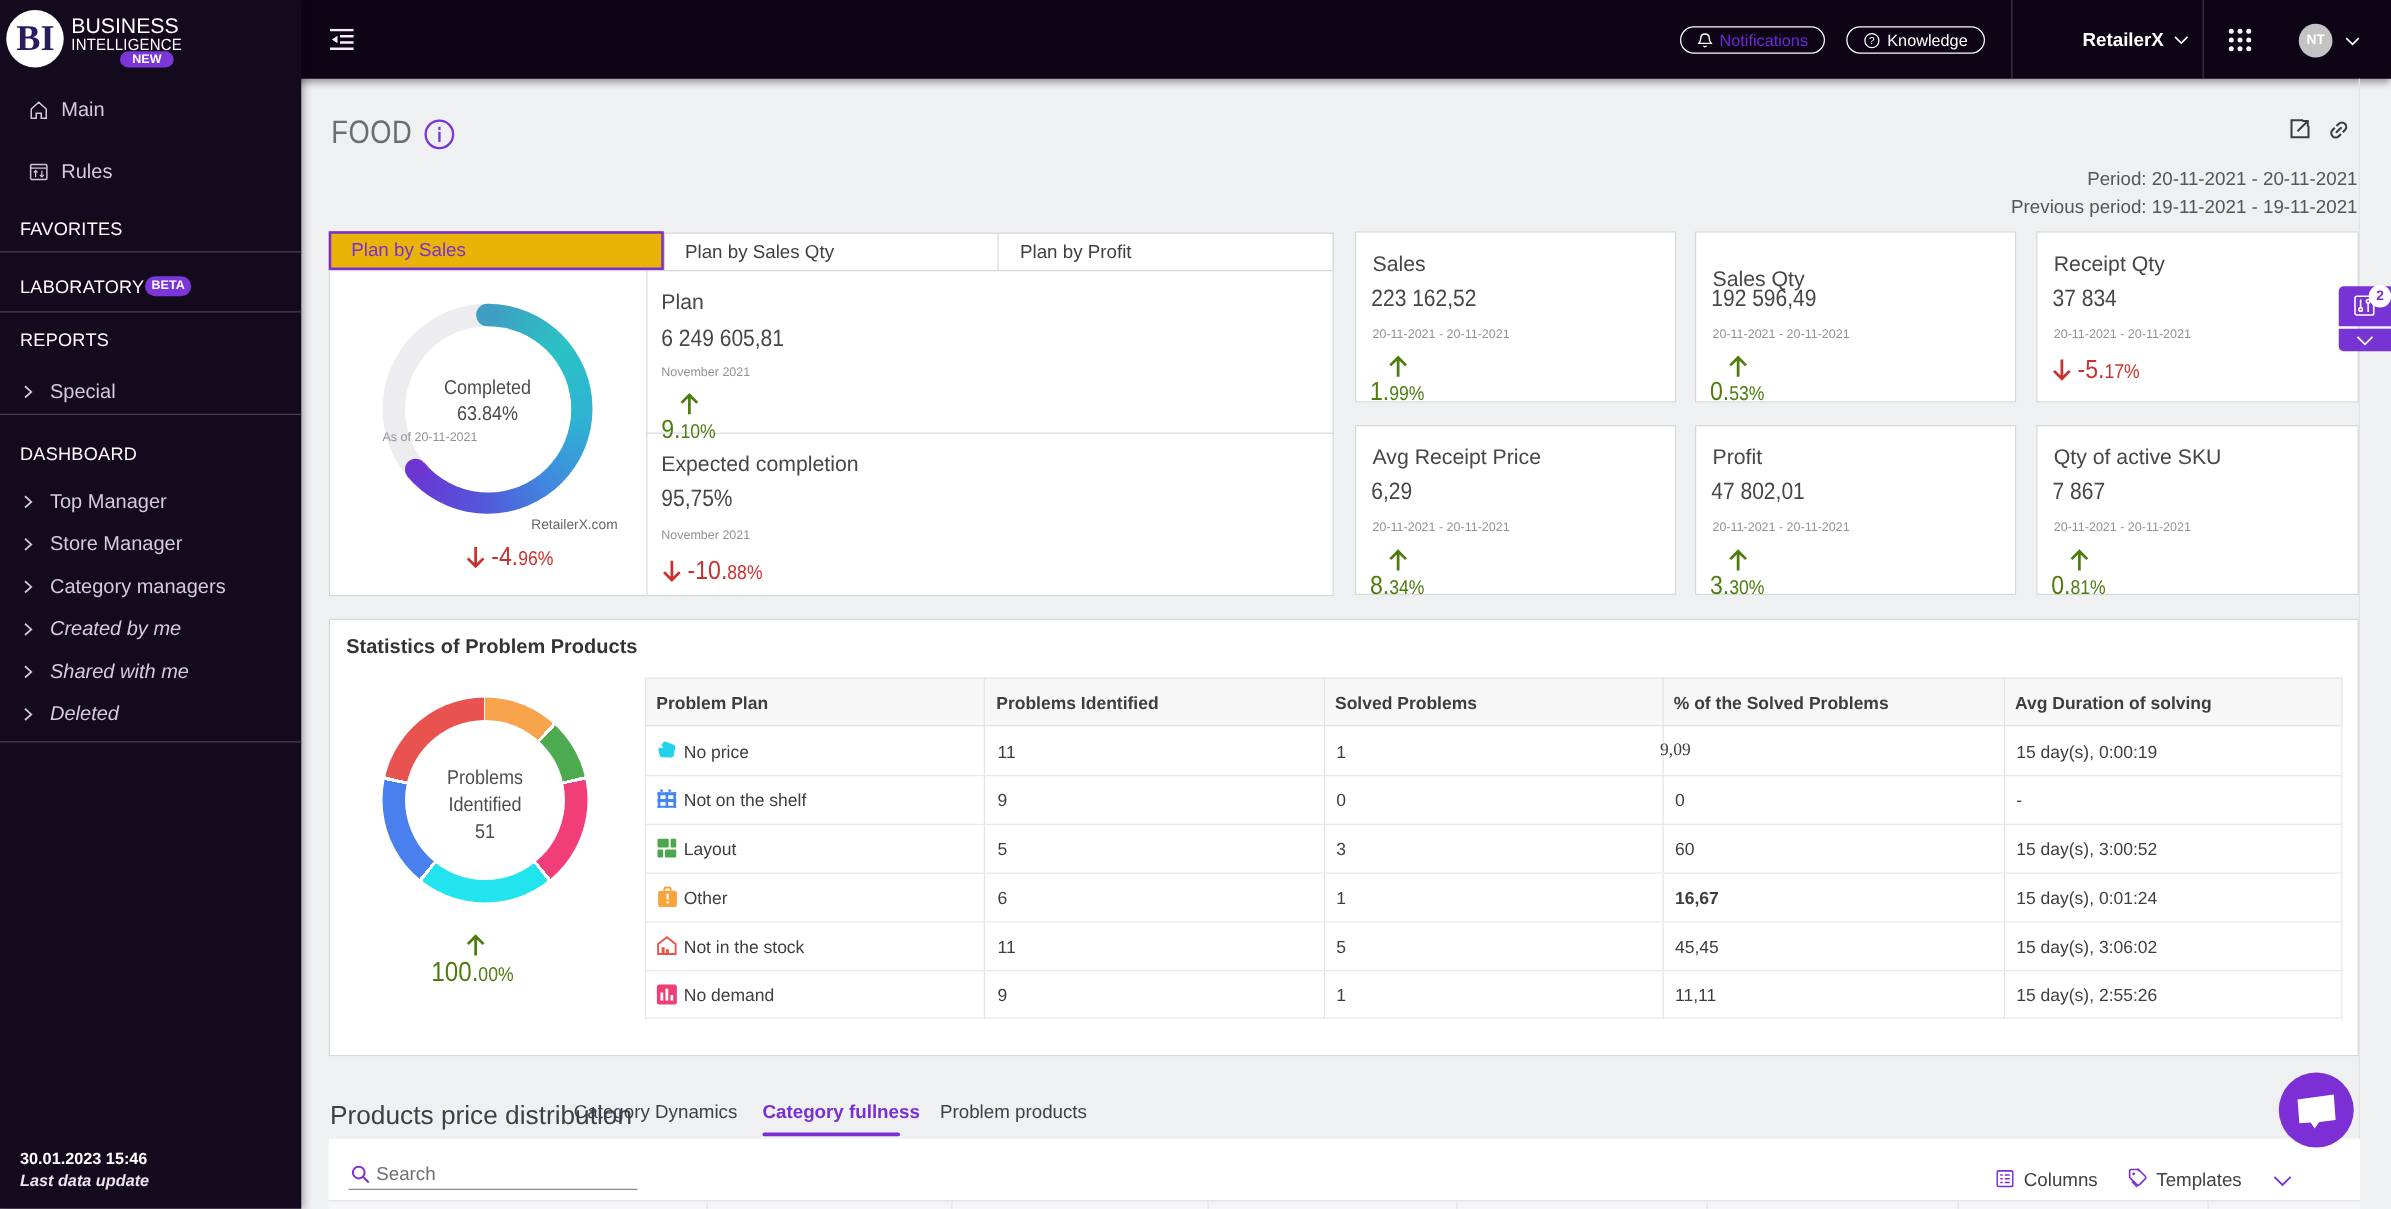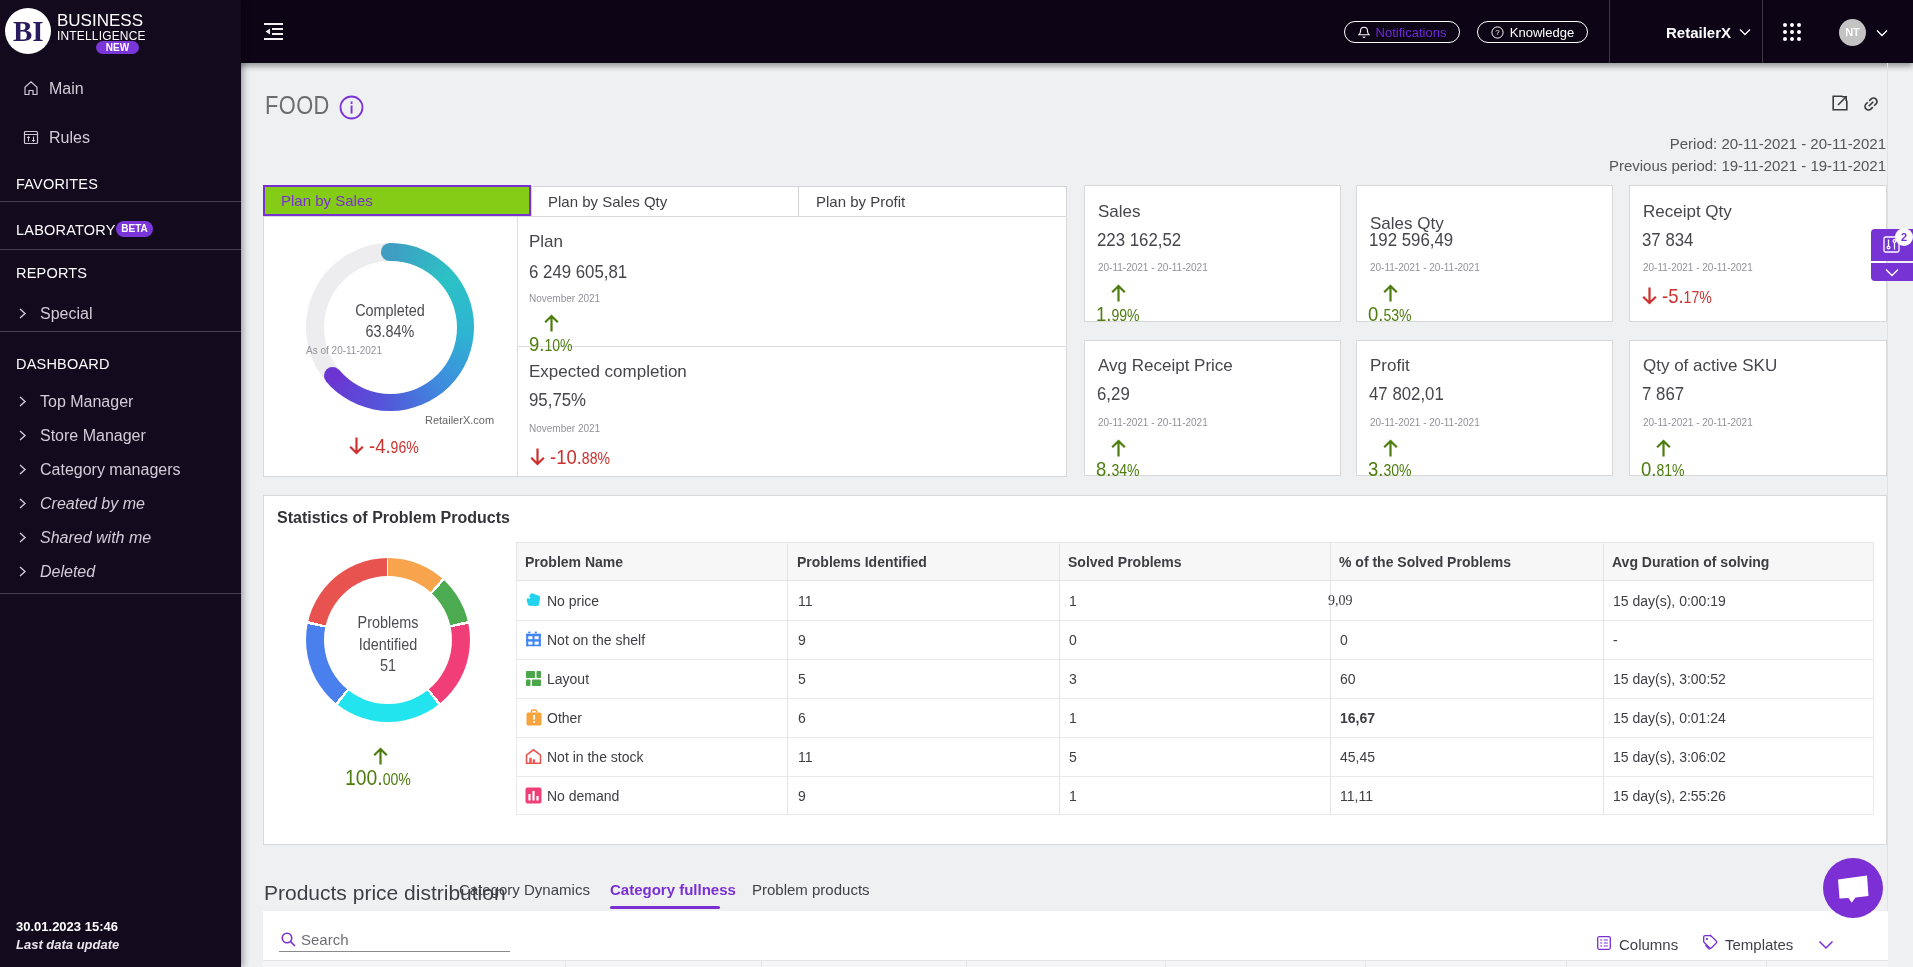--- a/index.html
+++ b/index.html
@@ -159,40 +159,40 @@
     <g fill="none" stroke="#3b3b40" stroke-width="1.7" transform="rotate(-45 10 10)">
       <path d="M9 6.5H6.5a3.5 3.5 0 0 0 0 7H9"></path>
       <path d="M11 6.5h2.5a3.5 3.5 0 0 1 0 7H11"></path>
       <path d="M6.8 10h6.4"></path>
     </g>
   </svg>
 
 <div class="abs" style="left:1286px;top:135px;width:600px;text-align:right;font-size:15px;color:#55555a;">Period: 20-11-2021 - 20-11-2021</div>
 <div class="abs" style="left:1286px;top:157px;width:600px;text-align:right;font-size:15px;color:#55555a;">Previous period: 19-11-2021 - 19-11-2021</div>
 
-<div class="abs" style="left:263px;top:185px;width:268px;height:31px;background:#84cc16;border:2px solid #7a2fd3;color:#7a2fd3;font-size:15px;line-height:27px;padding-left:16px;z-index:3;">Plan by Sales</div>
+<div class="abs" style="left:263px;top:185px;width:268px;height:31px;background:#eab308;border:2px solid #7a2fd3;color:#7a2fd3;font-size:15px;line-height:27px;padding-left:16px;z-index:3;">Plan by Sales</div>
 <div class="abs" style="left:531px;top:186px;width:268px;height:30px;background:#fff;border:1px solid #d4d4d6;border-bottom:none;color:#3f3f46;font-size:15px;line-height:29px;padding-left:16px;">Plan by Sales Qty</div>
 <div class="abs" style="left:799px;top:186px;width:268px;height:30px;background:#fff;border:1px solid #d4d4d6;border-bottom:none;border-left:none;color:#3f3f46;font-size:15px;line-height:29px;padding-left:17px;">Plan by Profit</div>
 
 <div class="card" style="left:263px;top:216px;width:804px;height:261px;"></div>
 <div class="abs" style="left:517px;top:216px;width:1px;height:261px;background:#dcdcde;"></div>
 <div class="abs" style="left:517px;top:346px;width:550px;height:1px;background:#dcdcde;"></div>
 
 <div class="abs" id="donutA" style="left:306px;top:243px;width:168px;height:168px;">
   <div class="abs" style="left:0;top:0;width:168px;height:168px;border-radius:50%;background:#ededf0;"></div>
   <div class="abs" style="left:0;top:0;width:168px;height:168px;border-radius:50%;background:conic-gradient(#3f9dc2 0deg,#2bc2c5 50deg,#2eb4d2 95deg,#3f8ade 140deg,#5455da 185deg,#6c35d2 229.8deg,rgba(0,0,0,0) 229.8deg);"></div>
   <div class="abs" style="left:17.5px;top:17.5px;width:133px;height:133px;border-radius:50%;background:#fff;"></div>
   <div class="abs" style="left:75.25px;top:0px;width:17.5px;height:17.5px;border-radius:50%;background:#3f9ec2;"></div>
   <div class="abs" style="left:17.7px;top:123.7px;width:17.5px;height:17.5px;border-radius:50%;background:#6c35d2;"></div>
   <div class="abs" style="left:0;top:59px;width:168px;text-align:center;font-size:16px;color:#4c4c50;transform:scaleX(0.9);">Completed</div>
   <div class="abs" style="left:0;top:80px;width:168px;text-align:center;font-size:16px;color:#4c4c50;transform:scaleX(0.9);">63.84%</div>
   <div class="abs" style="left:0;top:102px;width:168px;font-size:10px;color:#92929a;">As of 20-11-2021</div>
 </div>
 <div class="abs" style="left:425px;top:414px;font-size:11px;color:#666;">RetailerX.com</div>
-<div class="chg down" style="left:348px;top:434px;">
+<div class="chg down" style="left:372px;top:434px;">
     <svg width="17" height="18" viewBox="0 0 17 18" fill="none" stroke="currentColor" stroke-width="2.2">
       <path d="M8.5 0.6v15.2M2.2 9.7L8.5 16L14.8 9.7"></path>
     </svg>
     <span class="n"><span class="b">-4.</span><span class="s">96%</span></span>
   </div>
 
 <div class="abs" style="left:529px;top:232px;font-size:17px;color:#46464b;">Plan</div>
 <div class="kval" style="left:529px;top:261px;">6 249 605,81</div>
 <div class="datetxt" style="left:529px;top:293px;">November 2021</div>
 <div class="chg up" style="left:529px;top:314px;">
@@ -314,21 +314,21 @@
   <div class="abs" style="left:543px;top:0;width:1px;height:273px;background:#e4e4e6;"></div>
   <div class="abs" style="left:814px;top:0;width:1px;height:273px;background:#e4e4e6;"></div>
   <div class="abs" style="left:1087px;top:0;width:1px;height:273px;background:#e4e4e6;"></div>
 
   <div class="abs" style="left:0;top:78px;width:1358px;height:1px;background:#e9e9eb;"></div>
   <div class="abs" style="left:0;top:117px;width:1358px;height:1px;background:#e9e9eb;"></div>
   <div class="abs" style="left:0;top:156px;width:1358px;height:1px;background:#e9e9eb;"></div>
   <div class="abs" style="left:0;top:195px;width:1358px;height:1px;background:#e9e9eb;"></div>
   <div class="abs" style="left:0;top:234px;width:1358px;height:1px;background:#e9e9eb;"></div>
 
-  <div class="abs tcell" style="left:9px;top:12px;font-weight:bold;">Problem Name</div>
+  <div class="abs tcell" style="left:9px;top:12px;font-weight:bold;">Problem Plan</div>
   <div class="abs tcell" style="left:281px;top:12px;font-weight:bold;">Problems Identified</div>
   <div class="abs tcell" style="left:552px;top:12px;font-weight:bold;">Solved Problems</div>
   <div class="abs tcell" style="left:823px;top:12px;font-weight:bold;">% of the Solved Problems</div>
   <div class="abs tcell" style="left:1096px;top:12px;font-weight:bold;">Avg Duration of solving</div>
 
   <svg class="abs" style="left:9px;top:50px;" width="17" height="17" viewBox="0 0 17 17">
       <g transform="rotate(-14 8.5 8.5)">
         <path d="M2 6L7 1.6a2 2 0 0 1 2.5-.1l5.3 3.8a2 2 0 0 1 .7 2.4l-2.5 5.8a2 2 0 0 1-2.5 1.1L3.3 12.7A2 2 0 0 1 2 10.8Z" fill="#22d3ee"></path>
         <circle cx="5" cy="4.6" r="1.1" fill="#fff"></circle>
       </g>

